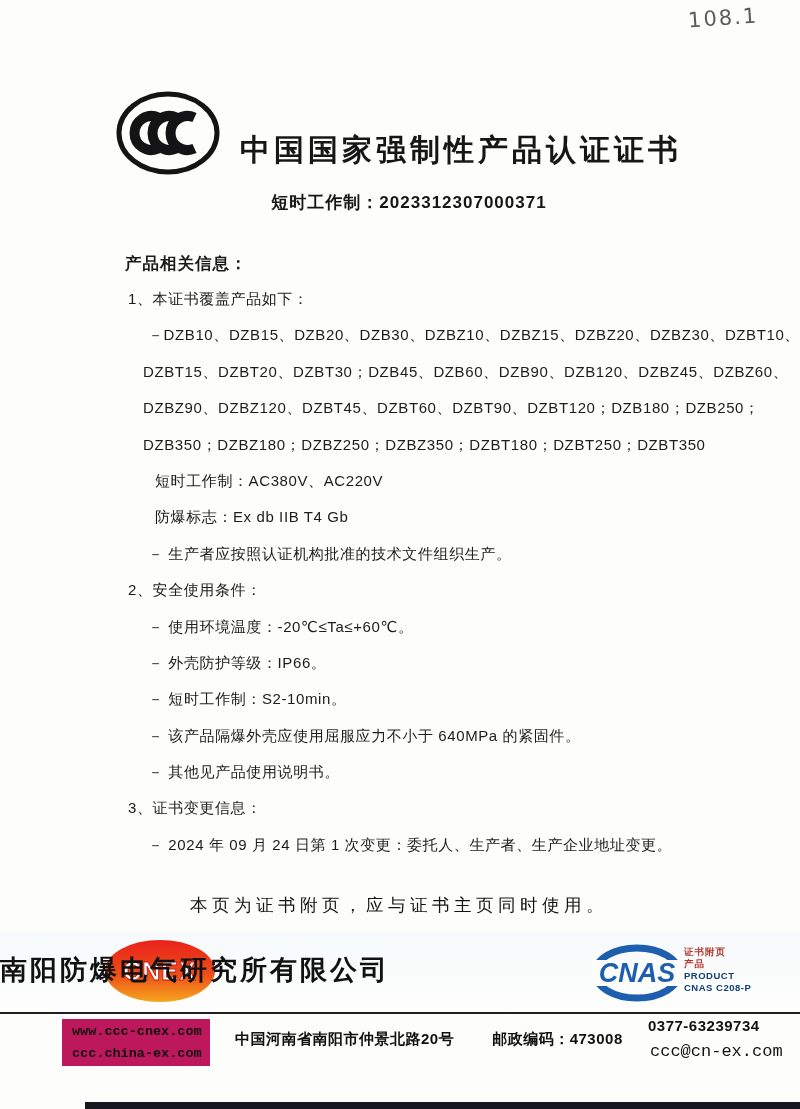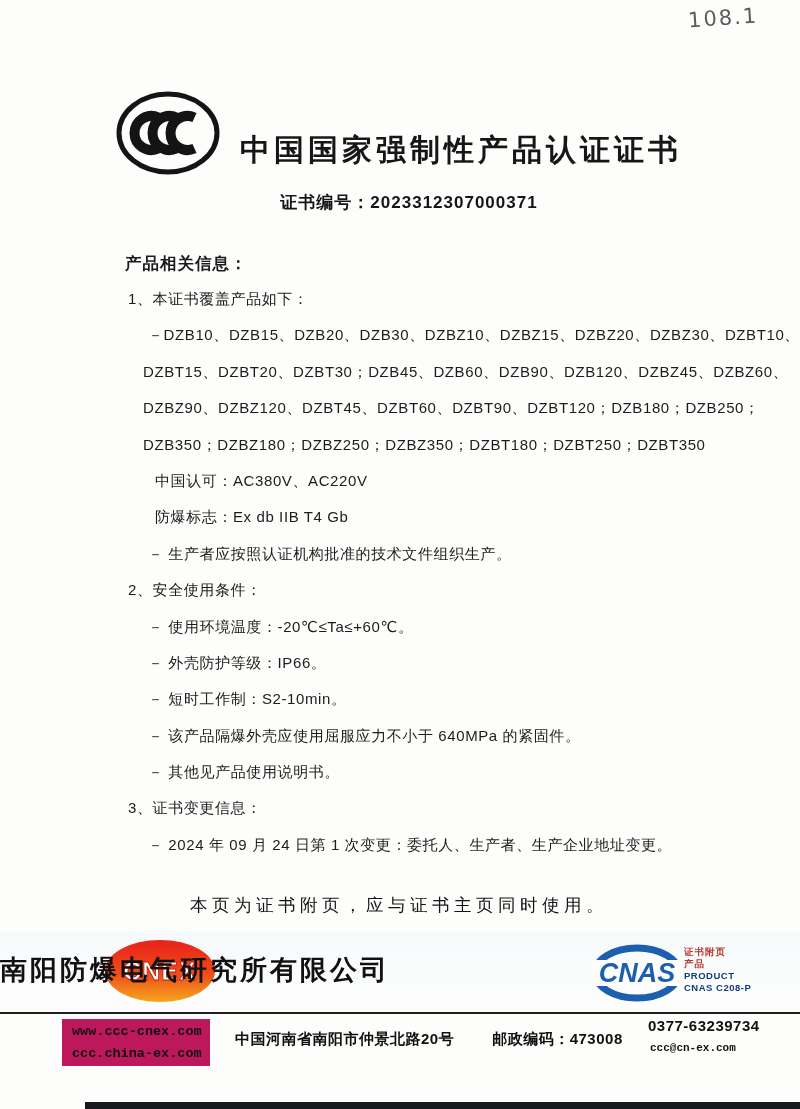--- a/index.html
+++ b/index.html
@@ -154,22 +154,22 @@
     font-size: 15px;
     font-weight: 700;
     color: #101010;
     letter-spacing: .5px;
   }
   .footer-email {
     position: absolute;
     left: 650px;
     top: 1042px;
     font-family: "Liberation Mono", "DejaVu Sans Mono", monospace;
-    font-size: 11px;
-    font-weight: 700;
+    font-size: 17px;
+    font-weight: 400;
     color: #111;
   }
   .bottom-bar {
     position: absolute;
     left: 85px;
     right: 0;
     bottom: 0;
     height: 7px;
     background: #181820;
   }
@@ -185,31 +185,31 @@
     <svg width="108" height="90" viewBox="0 0 108 90">
       <ellipse cx="54" cy="45" rx="49" ry="39" fill="none" stroke="#141414" stroke-width="5"></ellipse>
       <path d="M 44.5 29.5 A 17 17 0 1 0 44.5 60.5" fill="none" stroke="#141414" stroke-width="10"></path>
       <path d="M 62.5 29.5 A 17 17 0 1 0 62.5 60.5" fill="none" stroke="#141414" stroke-width="10"></path>
       <path d="M 80.5 29.5 A 17 17 0 1 0 80.5 60.5" fill="none" stroke="#141414" stroke-width="10"></path>
     </svg>
   </div>
 
   <div class="doc-title">中国国家强制性产品认证证书</div>
 
-  <div class="cert-line cert-number-line">证书编号：2023312307000371</div>
+  <div class="cert-line cert-number-line">短时工作制：2023312307000371</div>
 
   <div class="section-title">产品相关信息：</div>
 
   <div class="body-lines">
     <div class="line ind-a">1、本证书覆盖产品如下：</div>
     <div class="line ind-b">－DZB10、DZB15、DZB20、DZB30、DZBZ10、DZBZ15、DZBZ20、DZBZ30、DZBT10、</div>
     <div class="line ind-c">DZBT15、DZBT20、DZBT30；DZB45、DZB60、DZB90、DZB120、DZBZ45、DZBZ60、</div>
     <div class="line ind-c">DZBZ90、DZBZ120、DZBT45、DZBT60、DZBT90、DZBT120；DZB180；DZB250；</div>
     <div class="line ind-c">DZB350；DZBZ180；DZBZ250；DZBZ350；DZBT180；DZBT250；DZBT350</div>
-    <div class="line ind-d">中国认可：AC380V、AC220V</div>
+    <div class="line ind-d">短时工作制：AC380V、AC220V</div>
     <div class="line ind-d">防爆标志：Ex db IIB T4 Gb</div>
     <div class="line ind-b">－ 生产者应按照认证机构批准的技术文件组织生产。</div>
     <div class="line ind-a">2、安全使用条件：</div>
     <div class="line ind-e">－ 使用环境温度：-20℃≤Ta≤+60℃。</div>
     <div class="line ind-e">－ 外壳防护等级：IP66。</div>
     <div class="line ind-e">－ 短时工作制：S2-10min。</div>
     <div class="line ind-e">－ 该产品隔爆外壳应使用屈服应力不小于 640MPa 的紧固件。</div>
     <div class="line ind-e">－ 其他见产品使用说明书。</div>
     <div class="line ind-a">3、证书变更信息：</div>
     <div class="line ind-b">－ 2024 年 09 月 24 日第 1 次变更：委托人、生产者、生产企业地址变更。</div>

